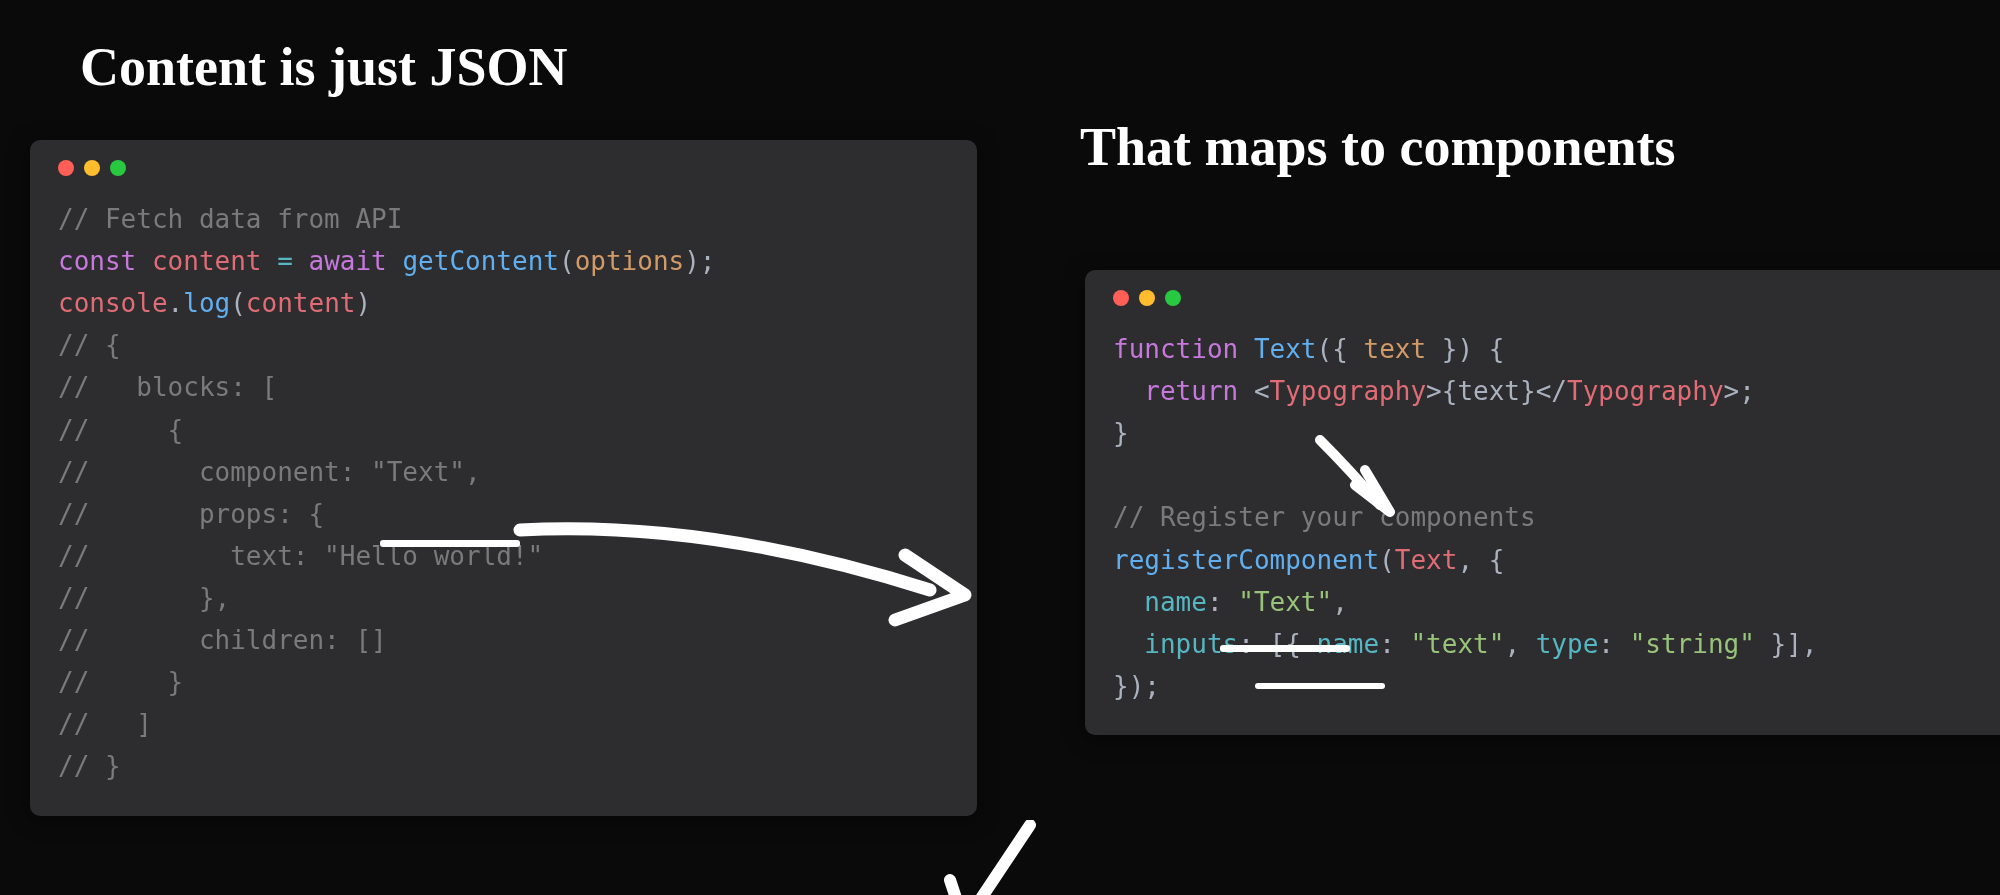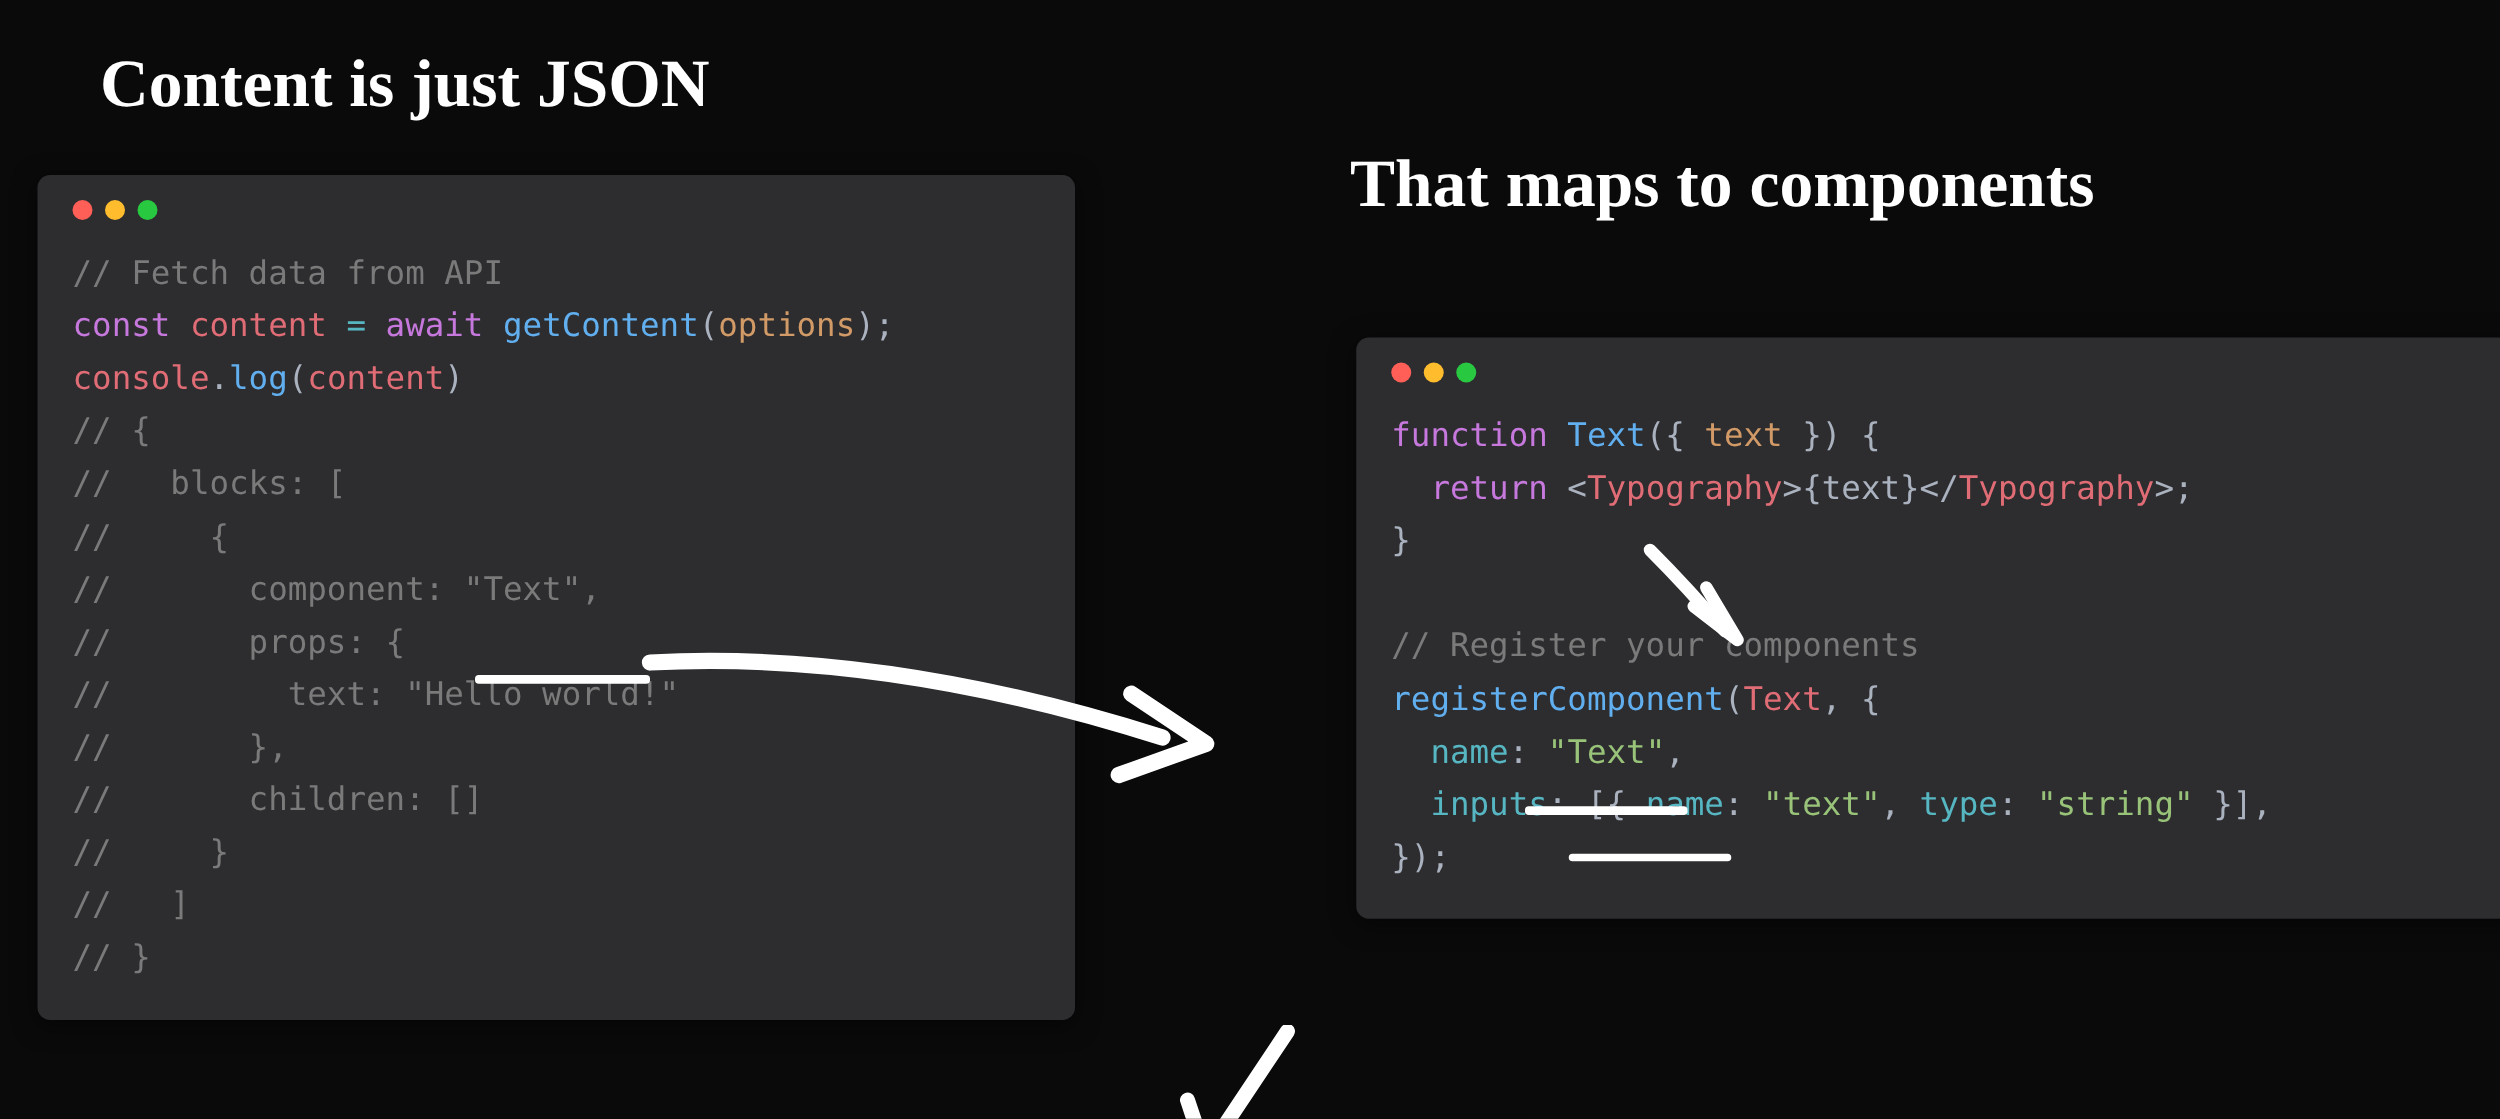--- a/index.html
+++ b/index.html
@@ -31,21 +31,21 @@
     .code-window {
       position: absolute;
       background: #2d2d30;
       border-radius: 10px;
       padding: 20px 28px 28px 28px;
       box-shadow: 0 4px 20px rgba(0,0,0,0.5);
     }
     .window-left {
       top: 140px;
       left: 30px;
-      width: 830px;
+      width: 947px;
     }
     .window-right {
       top: 270px;
       left: 1085px;
       width: 964px;
     }
     .traffic-lights {
       display: flex;
       gap: 10px;
       margin-bottom: 22px;

